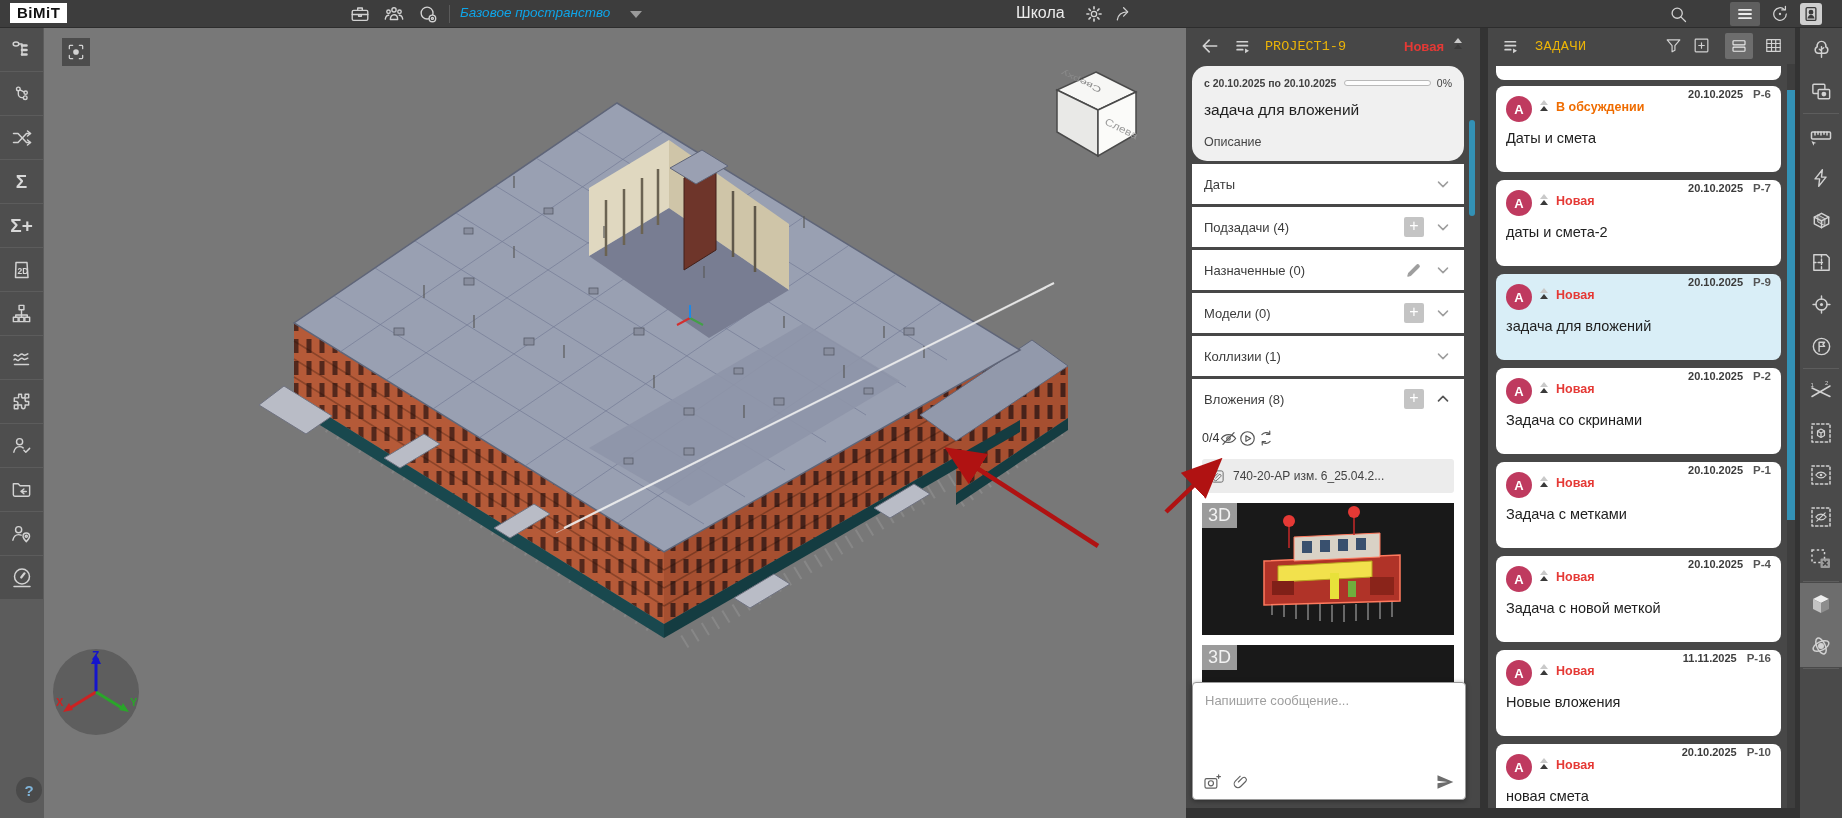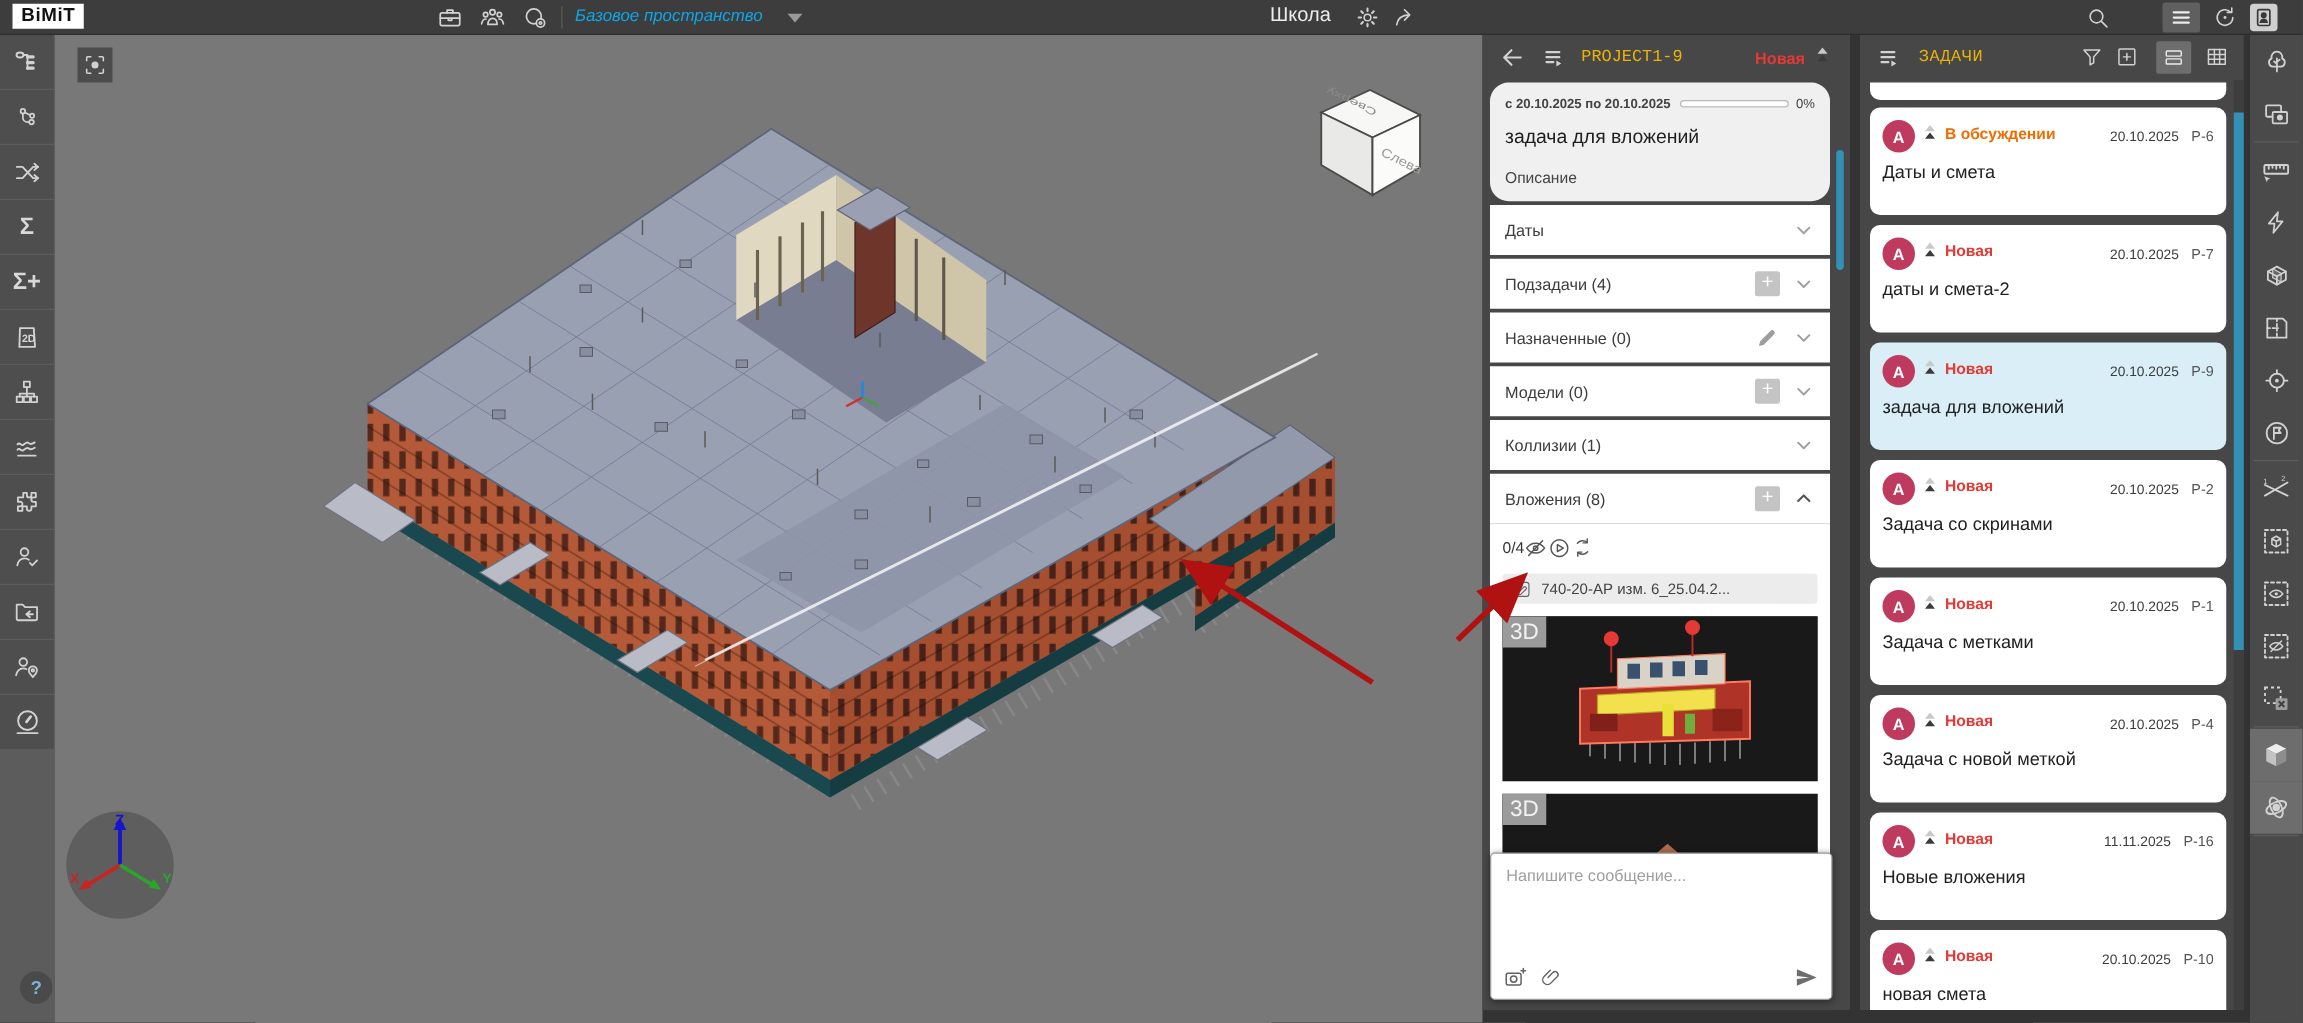--- a/index.html
+++ b/index.html
@@ -47,21 +47,21 @@
   .ppct { font-size:10.5px; color:#424242; }
   .sum-title { font-size:15.5px; color:#1f1f1f; margin-top:12px; }
   .sum-desc { font-size:12.5px; color:#454545; margin-top:16px; }
   .secrow { background:#fff; height:40px; display:flex; align-items:center; padding:0 8px 0 12px; margin-bottom:3px; }
   .secrow .lbl { flex:1; font-size:13px; color:#3c3c3c; }
   .plusbtn { width:20px; height:20px; background:#c4c4c4; border-radius:2px; color:#fff; font-size:16px; line-height:18px; text-align:center; margin-right:10px; }
   .chev { margin-right:4px; display:flex; }
   .attach-block { background:#fff; padding:6px 10px 0; position:relative; height:286px; }
   .att-tools { display:flex; align-items:center; height:26px; }
   .att-count { font-size:12.5px; color:#333; }
-  .att-chip { background:#ececec; border-radius:3px; height:24px; margin-top:8px; display:flex; align-items:center; padding:0 8px; gap:8px; }
+  .att-chip { background:#ececec; border-radius:3px; height:34px; margin-top:8px; display:flex; align-items:center; padding:0 8px; gap:8px; }
   .att-name { font-size:12px; color:#424242; white-space:nowrap; overflow:hidden; text-overflow:ellipsis; }
   .thumb { position:relative; background:#191919; margin-top:10px; overflow:hidden; }
   .badge3d { position:absolute; left:0; top:0; background:#9b9b9b; color:#f2f2f2; font-size:18px; padding:2px 6px; z-index:2; }
   .msgbox { position:absolute; left:6px; right:14px; bottom:8px; height:118px; background:#fff; border:1px solid #9a9a9a; border-radius:4px; box-shadow:0 1px 5px rgba(0,0,0,.4); z-index:5; }
   .msg-ph { position:absolute; left:12px; top:10px; color:#9e9e9e; font-size:13px; }
   .tp-scroll { position:absolute; right:5px; top:56px; width:6px; height:96px; border-radius:3px; z-index:6; }
 
   
   .tasks-panel { left:1488px; width:307px; }
   .tl-scrolltrack { position:absolute; right:0; top:36px; width:8px; bottom:0; background:#3e3e3e; }
@@ -70,21 +70,21 @@
   .sliver { background:#fff; border-radius:0 0 8px 8px; height:14px; margin-bottom:6px; }
   .card { background:#fff; border-radius:8px; height:86px; margin-bottom:8px; padding:10px 10px 0; position:relative; }
   .card.sel { background:#d9eef7; }
   .avatar { width:26px; height:26px; border-radius:50%; background:#bf3a5f; color:#fff; font-size:13px; font-weight:bold; display:flex; align-items:center; justify-content:center; float:left; }
   .prio { display:inline-flex; flex-direction:column; align-items:center; gap:1px; margin:4px 0 0 8px; float:left; }
   .prio i { width:0; height:0; border-left:4px solid transparent; border-right:4px solid transparent; }
   .prio .up { border-bottom:5px solid #c9c9c9; }
   .prio .dn { border-bottom:5px solid #3a3a3a; }
   .status { float:left; margin:4px 0 0 8px; font-size:12.5px; font-weight:bold; color:#e53935; }
   .card.st-orange .status { color:#ef6c00; }
-  .cmeta { position:absolute; right:10px; top:18px; font-size:11px; color:#3c3c3c; }
+  .cmeta { position:absolute; right:10px; top:2px; font-size:11px; color:#3c3c3c;font-weight:bold; }
   .cid { margin-left:10px; font-size:11.5px; color:#555; }
   .ctitle { position:absolute; left:10px; top:44px; font-size:14.5px; color:#212121; }
 
   
   .right-sb { position:absolute; left:1800px; top:28px; width:42px; height:790px; background:#4a4a4a; z-index:15; }
   .rs-btn { width:42px; height:42px; display:flex; align-items:center; justify-content:center; position:relative; }
   .rs-btn.hl { background:#6d6d6d; }
   .rs-div { height:1px; background:#5d5d5d; margin:1px 3px; }
 
   .arrows { position:absolute; left:0; top:0; width:1842px; height:818px; z-index:60; pointer-events:none; }

